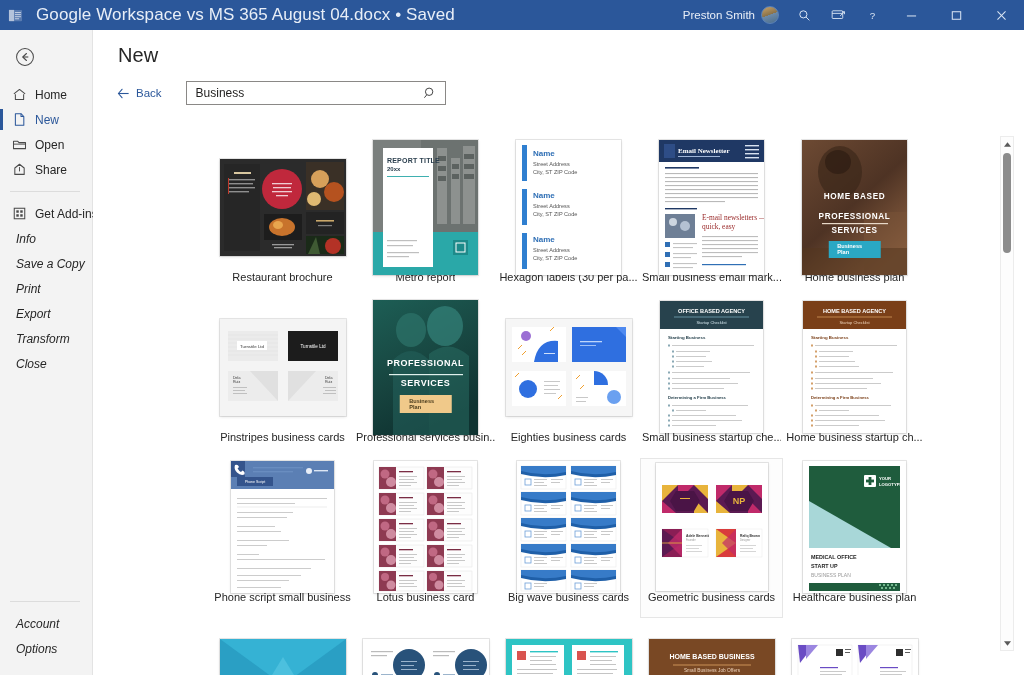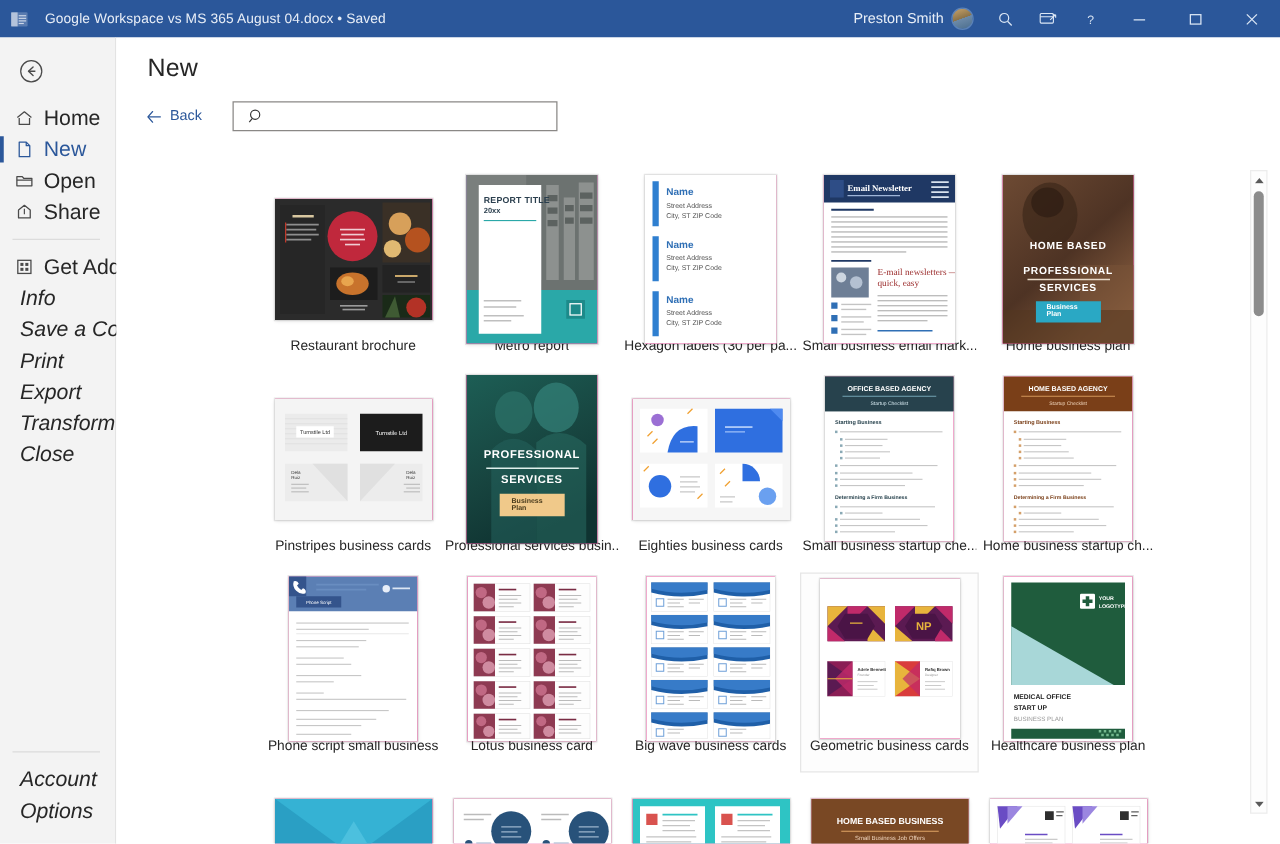--- a/index.html
+++ b/index.html
@@ -17,21 +17,21 @@
   .titlebar {
     height: 30px; background: #2b579a; color: #ffffff;
     display: flex; align-items: center; position: relative;
     user-select: none;
   }
   .tb-appicon {
     width: 30px; height: 30px; display: flex;
     align-items: center; justify-content: center; flex: 0 0 auto;
   }
   .tb-title {
-    font-size: 11px; color: #e8eef7; margin-left: 6px;
+    font-size: 17px; color: #e8eef7; margin-left: 6px;
     white-space: nowrap; letter-spacing: .1px;
   }
   .tb-right {
     position: absolute; right: 0; top: 0; height: 30px;
     display: flex; align-items: center;
   }
   .tb-user {
     display: flex; align-items: center; gap: 6px;
     font-size: 11.5px; color: #e8eef7; padding: 16px 8px; height: 30px;
     white-space: nowrap;
@@ -56,21 +56,21 @@
     display: flex; flex-direction: column; padding-top: 8px; flex: 0 0 93px;
     position: relative;
   }
   .back-circle {
     width: 30px; height: 30px; margin: 4px 0 10px 10px;
     display: flex; align-items: center; justify-content: center;
     border-radius: 50%;
   }
   .nav-item {
     height: 25px; display: flex; align-items: center; gap: 8px;
-    padding-left: 12px; color: #262626; font-size: 17px;
+    padding-left: 12px; color: #262626; font-size: 12px;
     position: relative; white-space: nowrap;
   }
   .nav-item.selected { color: #2b579a; font-weight: 400; }
   .nav-item.selected::before {
     content: ""; position: absolute; left: 0; top: 2px;
     width: 3px; height: 21px; background: #2b579a;
   }
   .nav-ico { width: 15px; height: 15px; flex: 0 0 15px; display: block; }
   .nav-item.plain { padding-left: 16px; font-style: italic; }
   .nav-sep {
@@ -322,20 +322,21 @@
     <div class="searchrow">
       <div class="backlink">
         <svg width="13" height="11" viewBox="0 0 14 12" aria-hidden="true">
           <path d="M5.4 1.4 L1.4 6 L5.4 10.6" fill="none" stroke="#2b579a" stroke-width="1.2" stroke-linecap="round" stroke-linejoin="round"></path>
           <line x1="1.6" y1="6" x2="12.6" y2="6" stroke="#2b579a" stroke-width="1.2"></line>
         </svg>
         <span>Back</span>
       </div>
 
       <div class="searchbox">
+        <input class="search-input" type="text" value="Business" style="">
         <div class="search-btn">
           <svg width="14" height="14" viewBox="0 0 16 16" aria-hidden="true">
             <circle cx="7" cy="6.6" r="4.2" fill="none" stroke="#333" stroke-width="1.05"></circle>
             <line x1="4.2" y1="10.2" x2="1.6" y2="13.4" stroke="#333" stroke-width="1.05"></line>
           </svg>
         </div>
       </div>
     </div>
 
     <div class="gallery-wrap">

